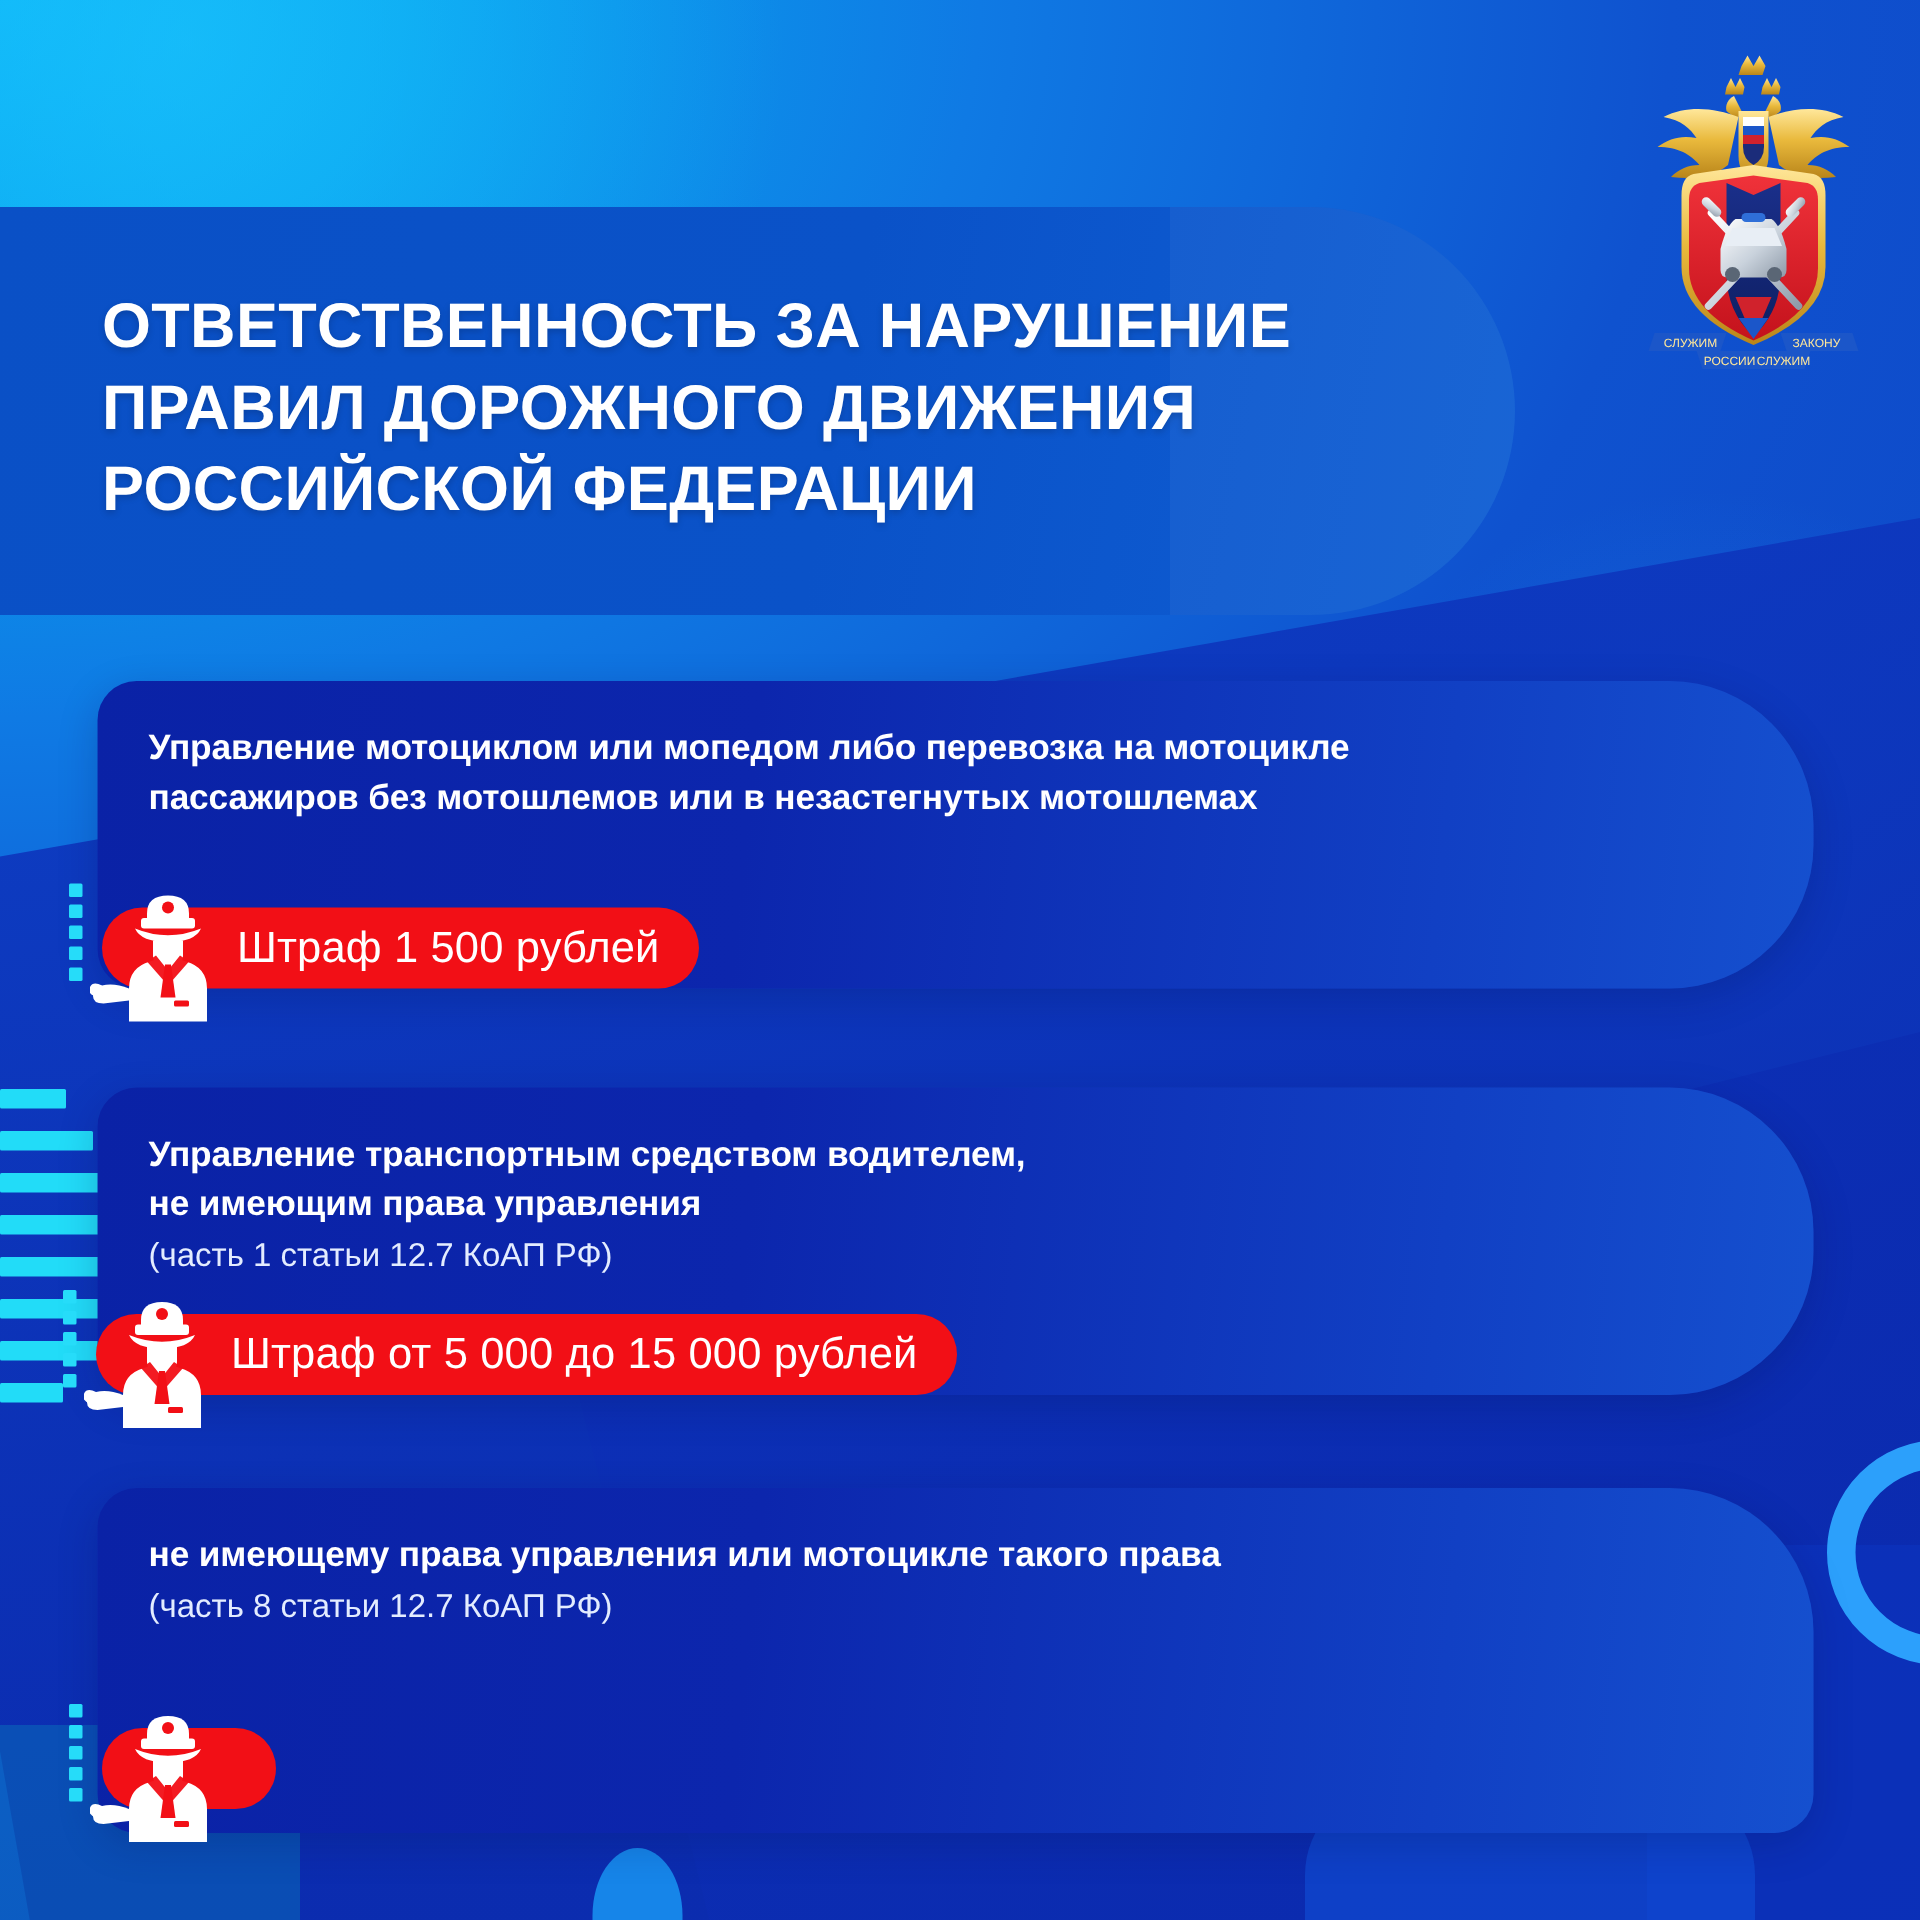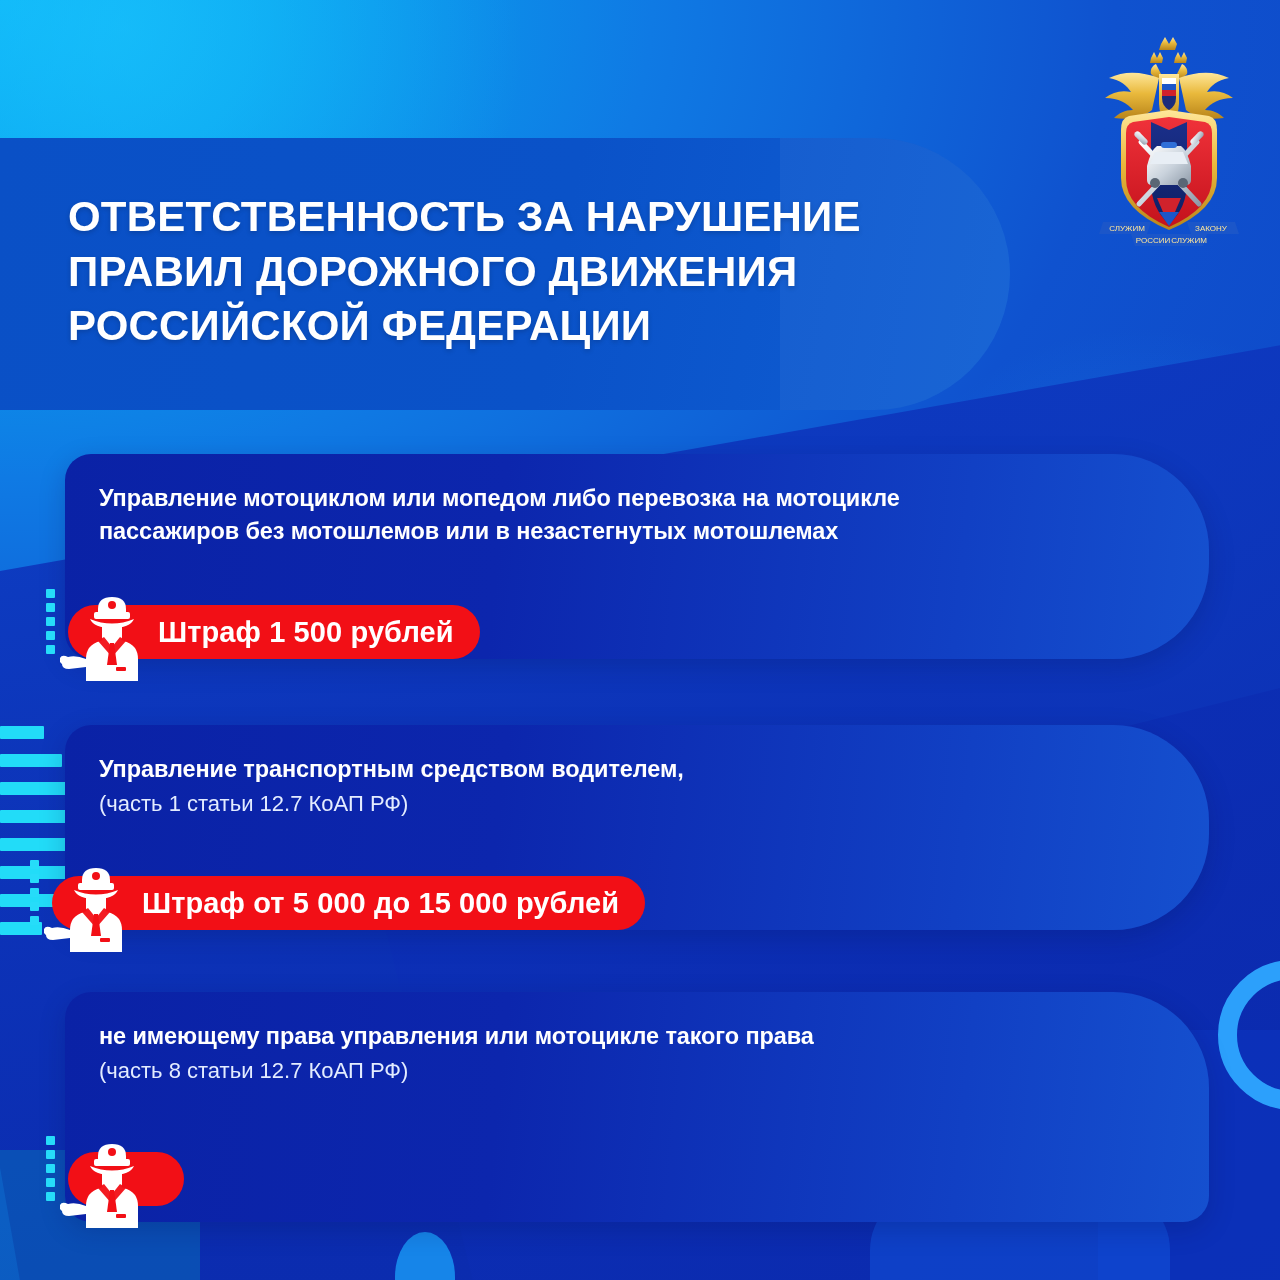--- a/index.html
+++ b/index.html
@@ -170,27 +170,27 @@
   
   .fine{
     position:absolute;
     height:54px;
     background:#f20f16;
     border-radius:27px;
     display:flex;
     align-items:center;
   }
   .fine.f1{ left:68px; top:605px; padding:0 26px 0 90px; }
-  .fine.f2{ left:52px; top:876px; padding:0 26px 0 90px; }
+  .fine.f2{ left:64px; top:876px; padding:0 26px 0 90px; }
   .fine.f3{ left:68px; top:1152px; padding:0 26px 0 90px; }
 
   .fine-label{
     color:#ffffff;
     font-size:29px;
-    font-weight:bold;
+    font-weight:normal;
     white-space:nowrap;
     letter-spacing:.1px;
   }
 
   .officer{
     position:absolute;
     left:-8px; top:-24px;
     width:104px; height:104px;
     pointer-events:none;
   }
@@ -369,20 +369,21 @@
         </g>
       </svg>
     </div>
     <div class="fine-label">Штраф 1 500 рублей</div>
   </div>
 
   <div class="card c2">
     <div class="card-text">
       <div class="violation">
         <span>Управление транспортным средством водителем,</span>
+        <span>не имеющим права управления</span>
       </div>
       <div class="article">(часть 1 статьи 12.7 КоАП РФ)</div>
     </div>
   </div>
   <div class="fine f2">
     <div class="dotline">
       <i style="top:0px"></i>
         <i style="top:14px"></i>
         <i style="top:28px"></i>
       <i style="top:42px"></i>

